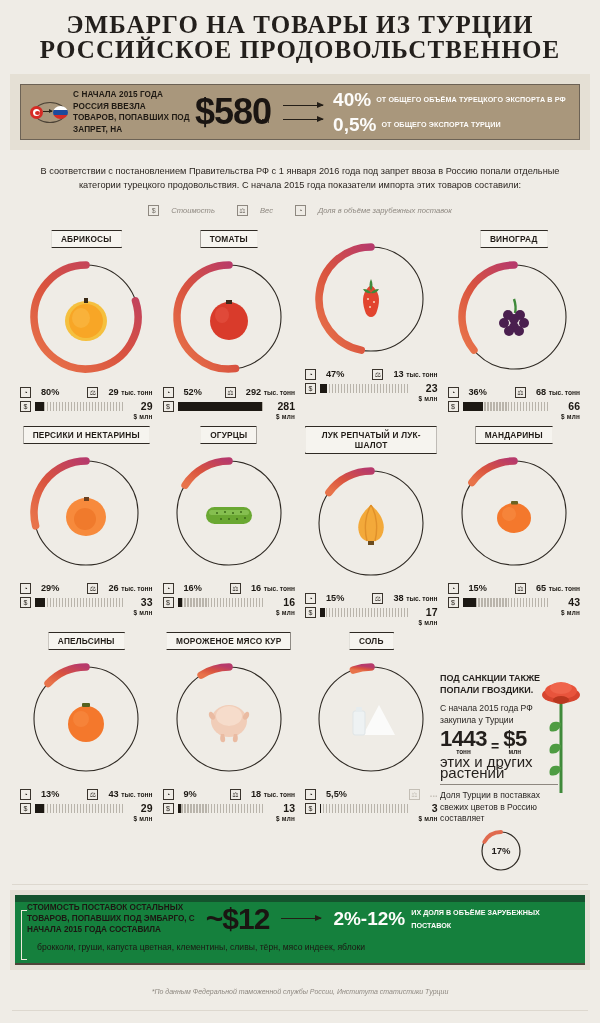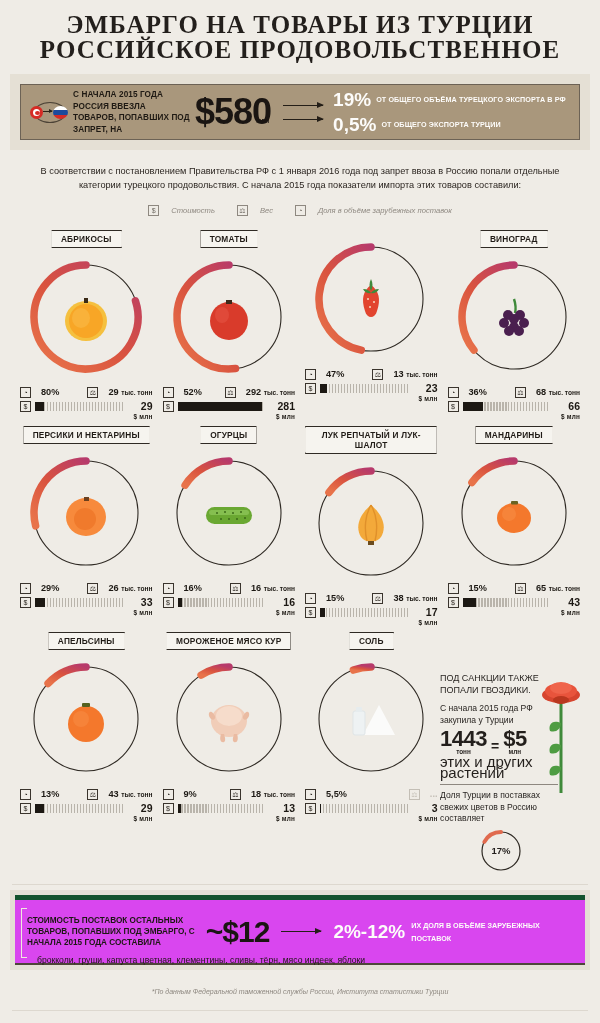--- a/index.html
+++ b/index.html
@@ -154,21 +154,21 @@
   .barval{
     text-align:right; font-size:10.5px; font-weight:700; line-height:10px; color:#1c1813;
     min-width:26px;
   }
   .barval small{ display:block; font-size:6.4px; margin-top:1px; letter-spacing:.2px;}
 
   
   .flowers{
     position:absolute; left:440px; top:673px; width:148px;
   }
-  .fl-title{ font-size:9px; font-weight:400; line-height:11.5px; width:108px;}
+  .fl-title{ font-size:9px; font-weight:700; line-height:11.5px; width:108px;}
   .fl-sub{ font-size:8.6px; line-height:12px; margin-top:6px; width:110px;}
   .fl-big{ display:flex; align-items:flex-end; gap:4px; margin-top:3px;}
   .fl-num{ font-size:22px; font-weight:700; line-height:20px; letter-spacing:-.5px;}
   .fl-eq{ font-size:14px; font-weight:700; line-height:18px;}
   .fl-unit{ font-size:6.4px; font-weight:700; display:block; text-align:center; margin-top:-1px;}
   .fl-tail{ font-size:15px; line-height:11px; margin-top:1px;}
   .fl-rule{ border-top:1px solid #8e8880; margin:6px 0 5px 0; width:118px;}
   .fl-share{ font-size:8.6px; line-height:11.5px; width:118px;}
   .fl-ring{ margin:3px 0 0 38px; position:relative; width:46px; height:46px;}
   .fl-ring .fl-pct{
@@ -176,22 +176,22 @@
     font-size:9.5px; font-weight:700;
   }
   .carnation{ position:absolute; left:98px; top:2px; width:46px; height:120px;}
 
   
   .botband{
     position:absolute; left:10px; top:890px; width:580px; height:80px;
     background:#e5e0d5; padding:5px;
   }
   .botbox{
-    width:100%; height:100%; background:#d946ef; border-top:5px solid #14532d;
-    border-bottom:2px solid #4e4538; position:relative; padding:15px 12px;
+    width:100%; height:100%; background:#15803d; border-top:7px solid #14532d;
+    border-bottom:2px solid #4e4538; position:relative; padding:0 12px;
   }
   .botrow{ display:flex; align-items:center;}
   .bot-lead{ font-size:8.2px; font-weight:700; line-height:11px; color:#1c1712; width:180px;}
   .bot-big{ font-size:30px; font-weight:700; line-height:28px; color:#1a1512; letter-spacing:-1px;
     margin-left:8px; position:relative;}
   .bot-big .unit{ position:absolute; right:2px; bottom:-8px; font-size:6.2px; letter-spacing:0;}
   .bot-arrow{ margin:0 12px;}
   .bot-pct{ font-size:19px; font-weight:700; color:#fdfcfa; line-height:19px;}
   .bot-pl{ font-size:7.2px; font-weight:700; color:#fdfcfa; line-height:13px; margin-left:6px;}
   .bot-list{ font-size:8.6px; color:#1c1712; margin-top:7px; margin-left:10px;}
@@ -228,21 +228,21 @@
       <div class="bignum">
         <span>$580</span>
         <span class="unit">млн</span>
       </div>
       <div class="arrows">
         <div class="arrow"></div>
         <div class="arrow"></div>
       </div>
       <div class="pcts">
         <div class="pctrow">
-          <div class="pctval">19%</div>
+          <div class="pctval">40%</div>
           <div class="pctlbl">ОТ ОБЩЕГО ОБЪЁМА ТУРЕЦКОГО ЭКСПОРТА В РФ</div>
         </div>
         <div class="pctrow">
           <div class="pctval">0,5%</div>
           <div class="pctlbl">ОТ ОБЩЕГО ЭКСПОРТА ТУРЦИИ</div>
         </div>
       </div>
     </div>
   </div>
 

